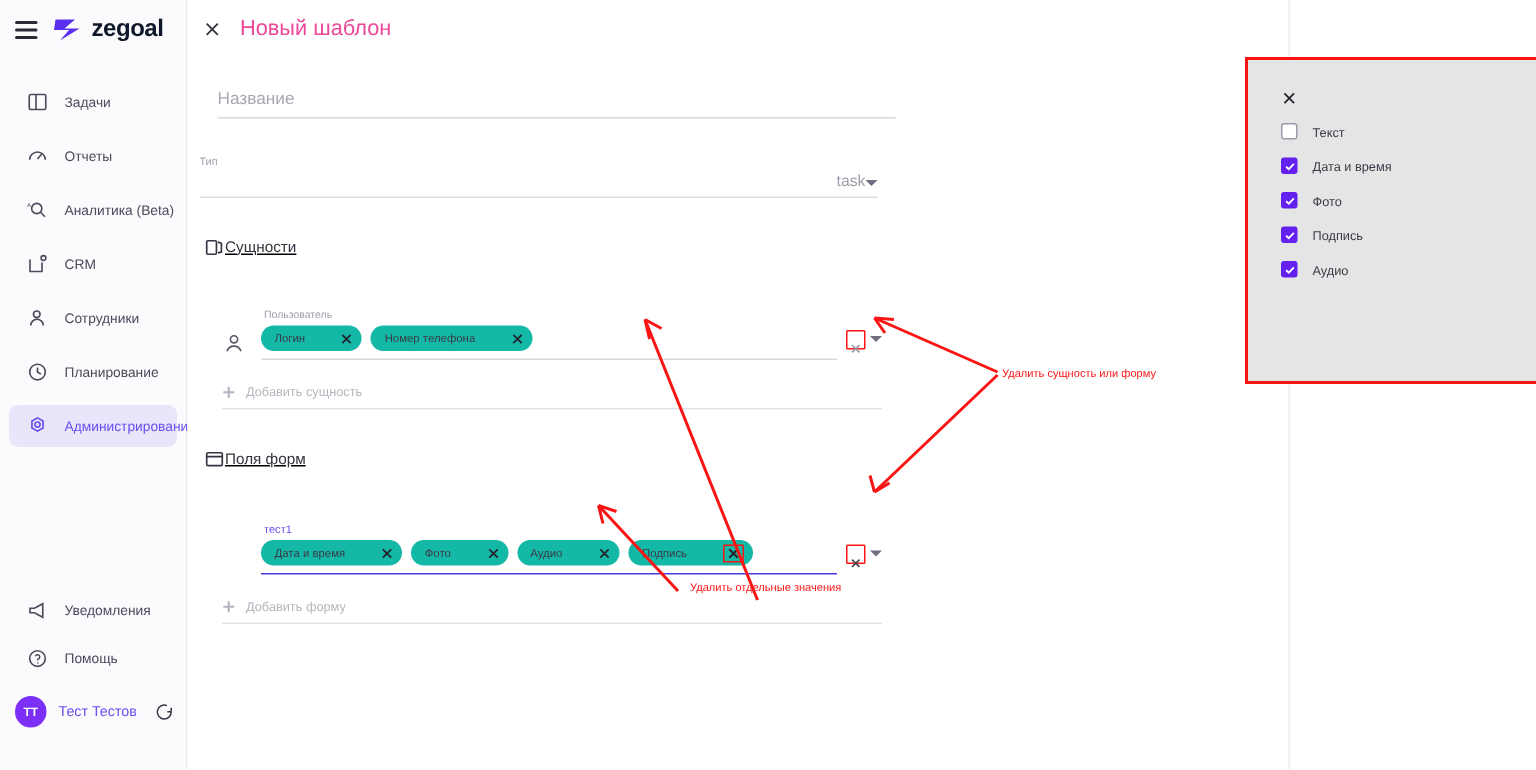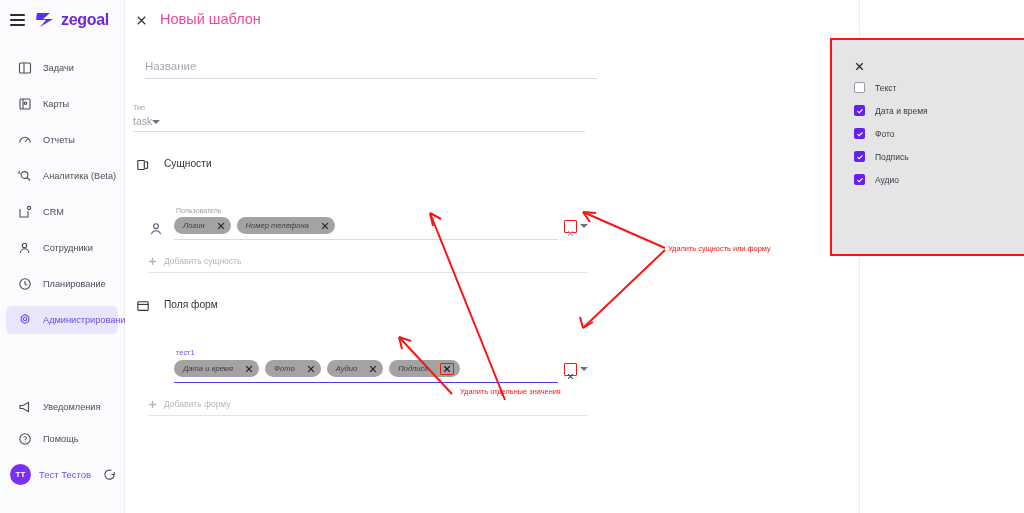--- a/index.html
+++ b/index.html
@@ -15,21 +15,21 @@
   .sidebar {
     position: absolute; left:0; top:0; width:125px; height:513px;
     background:#fbfbfd; border-right:1px solid #eceaf3;
     display:flex; flex-direction:column;
   }
   .sb-top { display:flex; align-items:center; height:40px; padding-left:10px; gap:9px; }
   .burger { width:15px; height:12px; display:flex; flex-direction:column; justify-content:space-between; cursor:pointer;}
   .burger i { display:block; height:1.6px; background:#2b2b38; border-radius:1px; }
   .logo-wrap { display:flex; align-items:center; gap:5px; }
   .logo-mark { width:22px; height:18px; position:relative; }
-  .logo-text { font-size:16px; font-weight:700; color:#6d28d9; letter-spacing:-0.3px;text-align:center; }
+  .logo-text { font-size:16px; font-weight:700; color:#0f172a; letter-spacing:-0.3px;text-align:center; }
 
   .sb-nav { margin-top:10px; display:flex; flex-direction:column; }
   .sb-item {
     height:28px; display:flex; align-items:center; gap:11px;
     padding-left:12px; margin:4px 6px; border-radius:6px;
     font-size:9.2px; color:#4b4b5c; cursor:pointer; white-space:nowrap;
   }
   .sb-item.active { background:#e9e6fb; color:#6a4df0; }
   .sb-ico { width:14px; height:14px; flex:0 0 14px; display:flex; align-items:center; justify-content:center; }
   .sb-ico svg { display:block; }
@@ -55,46 +55,46 @@
   .content { padding:22px 18px 0 8px; }
 
   .field { position:relative; margin-left:12px; }
   .field-name {
     width:452px; margin:0 0 0 0; padding-bottom:6px;
     border-bottom:1px solid #d8d8de; font-size:11.5px; color:#a8a8b3;
   }
   .field-type { width:452px; margin-top:24px; }
   .field-caption { font-size:7.2px; color:#a0a0ad; margin-bottom:3px; }
   .field-type-row {
-    display:flex; align-items:flex-end; justify-content:flex-start;
+    display:flex; align-items:flex-end; justify-content:flex-end;
     padding-bottom:4px; border-bottom:1px solid #dcdce2;
   }
   .field-type-val { font-size:10.5px; color:#9d9daa; }
   .caret { width:0;height:0;border-left:4px solid transparent;border-right:4px solid transparent;border-top:4px solid #6f6f80; margin-bottom:3px;}
 
   .section { margin-top:26px; }
-  .section-head { display:flex; align-items:flex-start; gap:14px; padding-left:3px; }
+  .section-head { display:flex; align-items:center; padding-left:3px;text-decoration:underline; }
   .section-ico { width:14px;height:14px; }
   .section-title { font-size:10.2px; color:#33333f; }
 
   .row-block { margin-left:15px; margin-top:18px; position:relative; width:440px; }
   .row-caption { font-size:7px; color:#a0a0ad; margin-left:28px; margin-bottom:3px;margin-top:35px; }
   .row-caption.purple { color:#6a4df0; font-size:7.4px; }
   .row-line { display:flex; align-items:center; }
   .row-avatar-ico { width:16px; height:16px; margin-right:10px; flex:0 0 16px; }
   .chips-area {
     flex:1 1 auto; display:flex; align-items:center; gap:6px;
     border-bottom:1px solid #d9d9e0; padding-bottom:5px; min-height:22px;
     position:relative;
   }
   .chips-area.active { border-bottom:1.3px solid #4a3de0; }
   .chip {
-    display:inline-flex; align-items:center; gap:12px;
-    background:#a3a3a3; border-radius:11px; height:17px; padding:0 6px 0 9px;
-    font-size:7.6px; color:#3b3b47; white-space:nowrap;font-style:italic;
+    display:inline-flex; align-items:center; gap:24px;
+    background:#14b8a6; border-radius:11px; height:17px; padding:0 6px 0 9px;
+    font-size:7.6px; color:#3b3b47; white-space:nowrap;
   }
   .chip .x { width:8px;height:8px; display:block; cursor:pointer;}
   .chip-x-box { border:1.4px solid #fb1414; padding:1px 2px; border-radius:1px; display:inline-flex; }
   .row-tail { display:flex; align-items:center; gap:3px; margin-left:6px; padding-bottom:5px; }
   .tail-x-box { border:1.4px solid #fb1414; border-radius:1px; width:13px; height:13px; display:flex; align-items:center; justify-content:center; }
   .tail-x-box .x { width:7px;height:7px; }
 
   .add-row {
     margin-left:15px; margin-top:16px; width:440px;
     display:flex; align-items:center; gap:7px;
@@ -161,30 +161,20 @@
       <div class="sb-item">
         <span class="sb-ico">
           <svg width="14" height="14" viewBox="0 0 14 14" fill="none" stroke="#4b4b5c" stroke-width="1.1">
             <rect x="1.5" y="2" width="11" height="10" rx="1"></rect>
               <line x1="6" y1="2" x2="6" y2="12"></line>
           </svg>
         </span>
         <span>Задачи</span>
       </div>
 
-      <div class="sb-item">
-        <span class="sb-ico">
-          <svg width="14" height="14" viewBox="0 0 14 14" fill="none" stroke="#4b4b5c" stroke-width="1.1">
-            <rect x="2" y="2" width="10" height="10" rx="1"></rect>
-              <path d="M5 2 L5 12"></path>
-              <path d="M7.5 5 a1.2 1.2 0 1 0 .01 0"></path>
-          </svg>
-        </span>
-        <span>Карты</span>
-      </div>
 
       <div class="sb-item">
         <span class="sb-ico">
           <svg width="14" height="14" viewBox="0 0 14 14" fill="none" stroke="#4b4b5c" stroke-width="1.1">
             <path d="M1.8 9.5 A5.2 5.2 0 0 1 12.2 9.5"></path>
               <line x1="7" y1="9" x2="10" y2="5.5"></line>
           </svg>
         </span>
         <span>Отчеты</span>
       </div>

